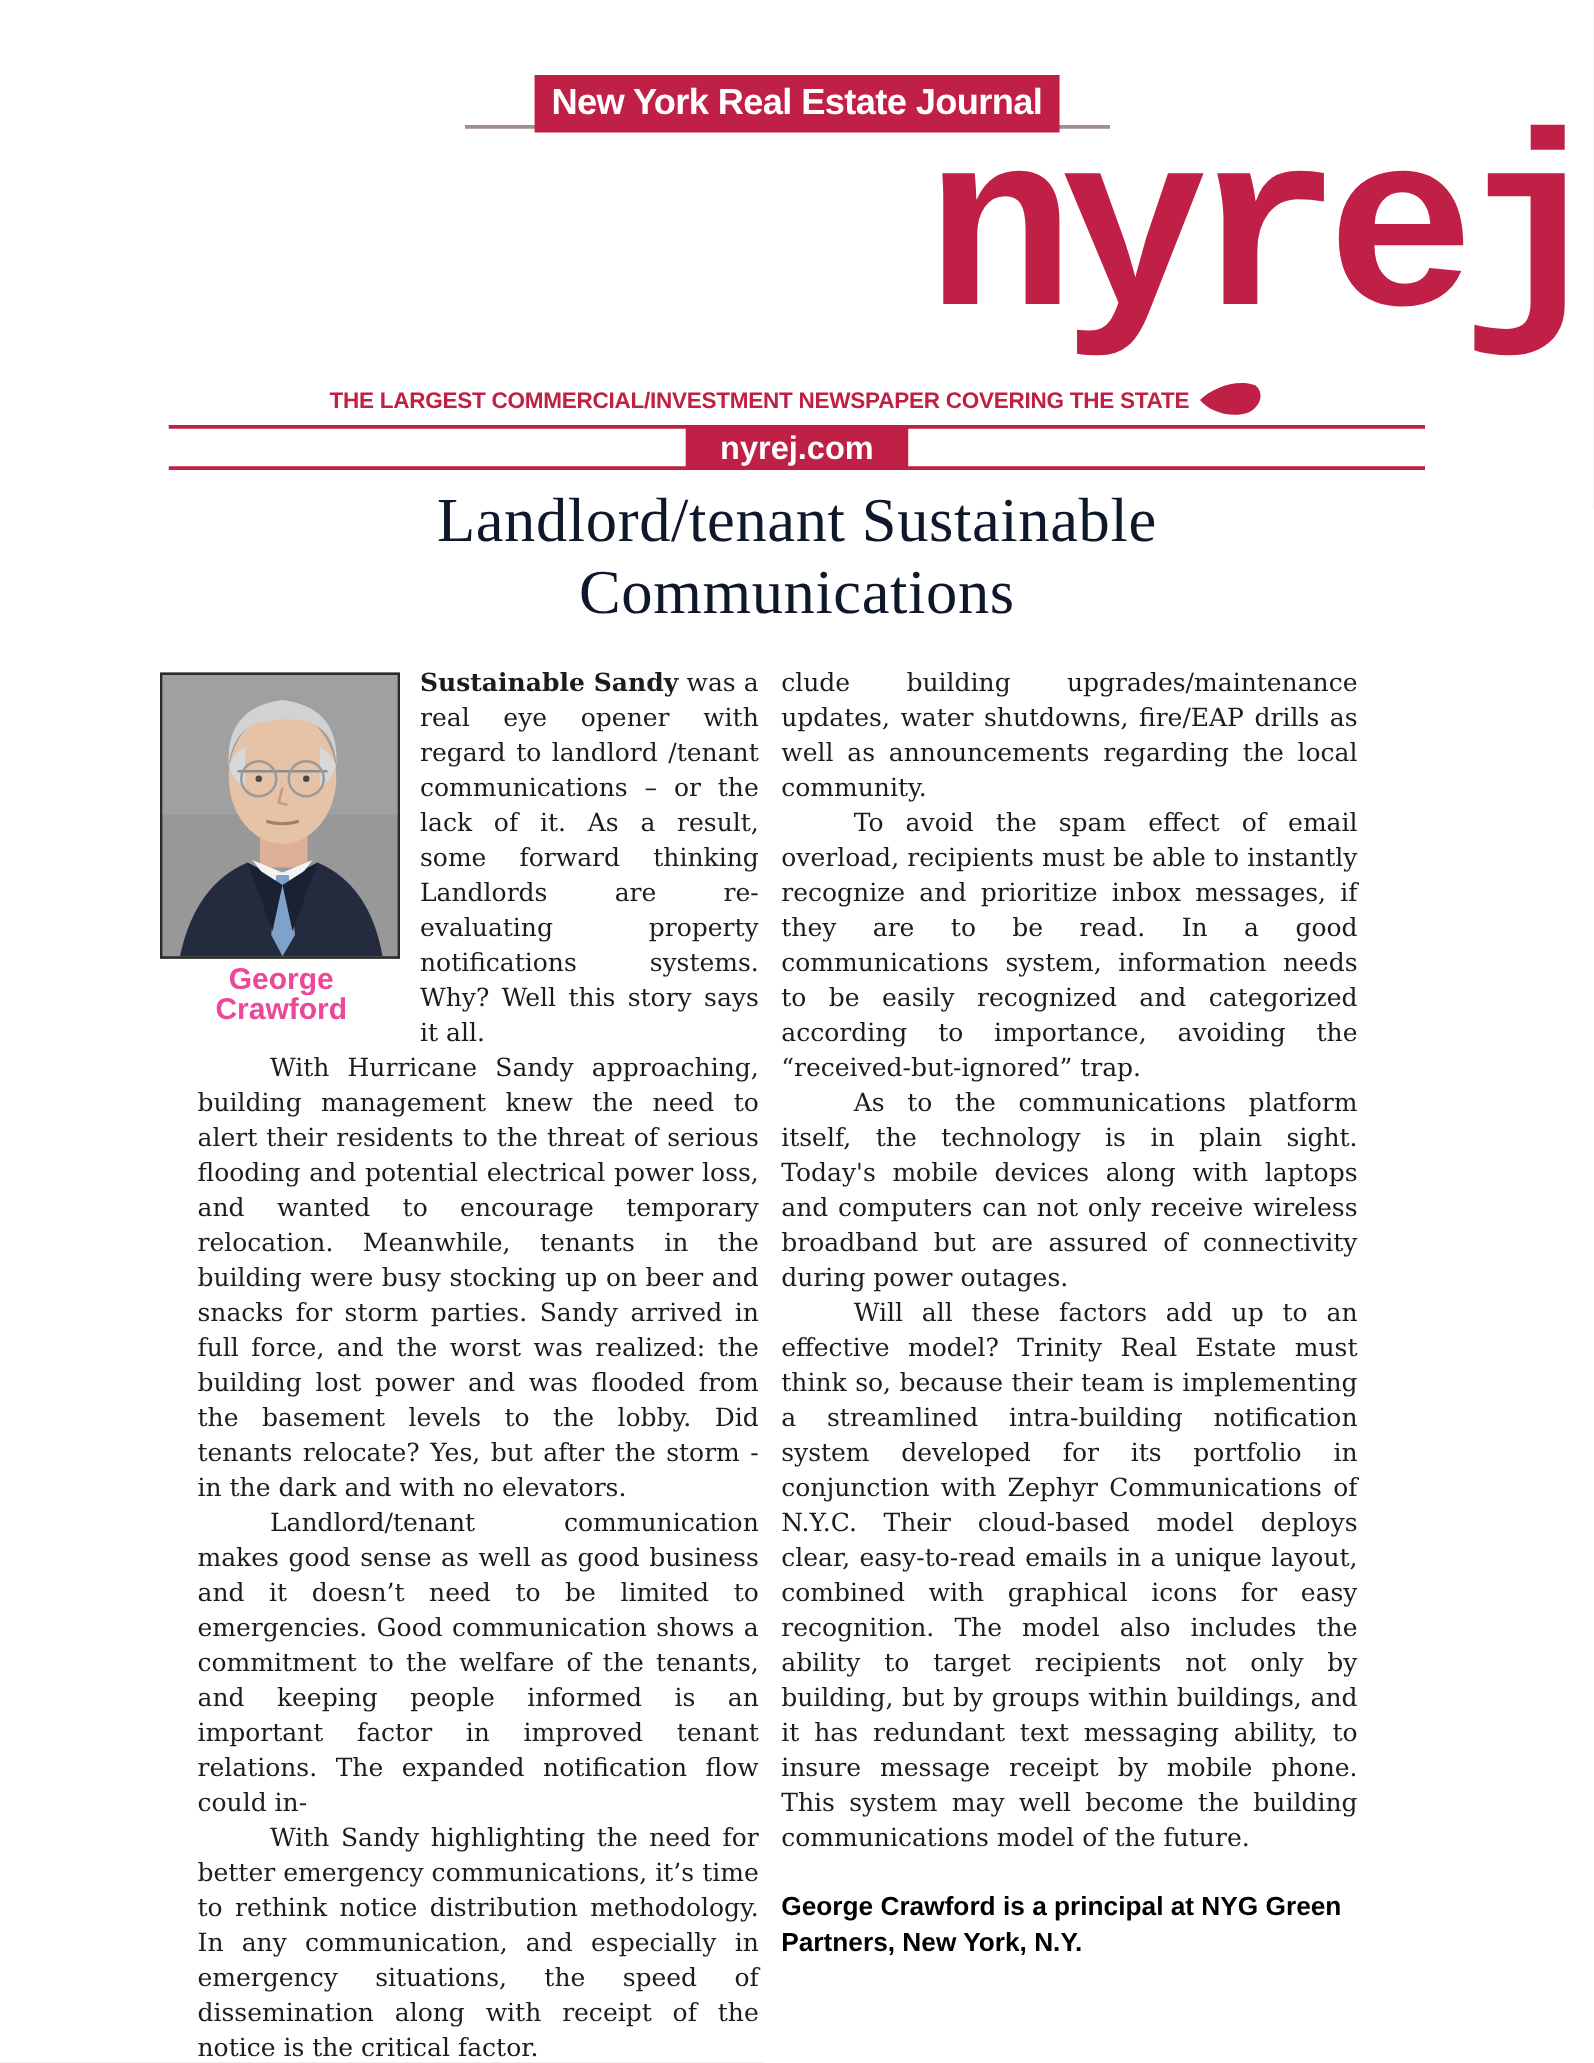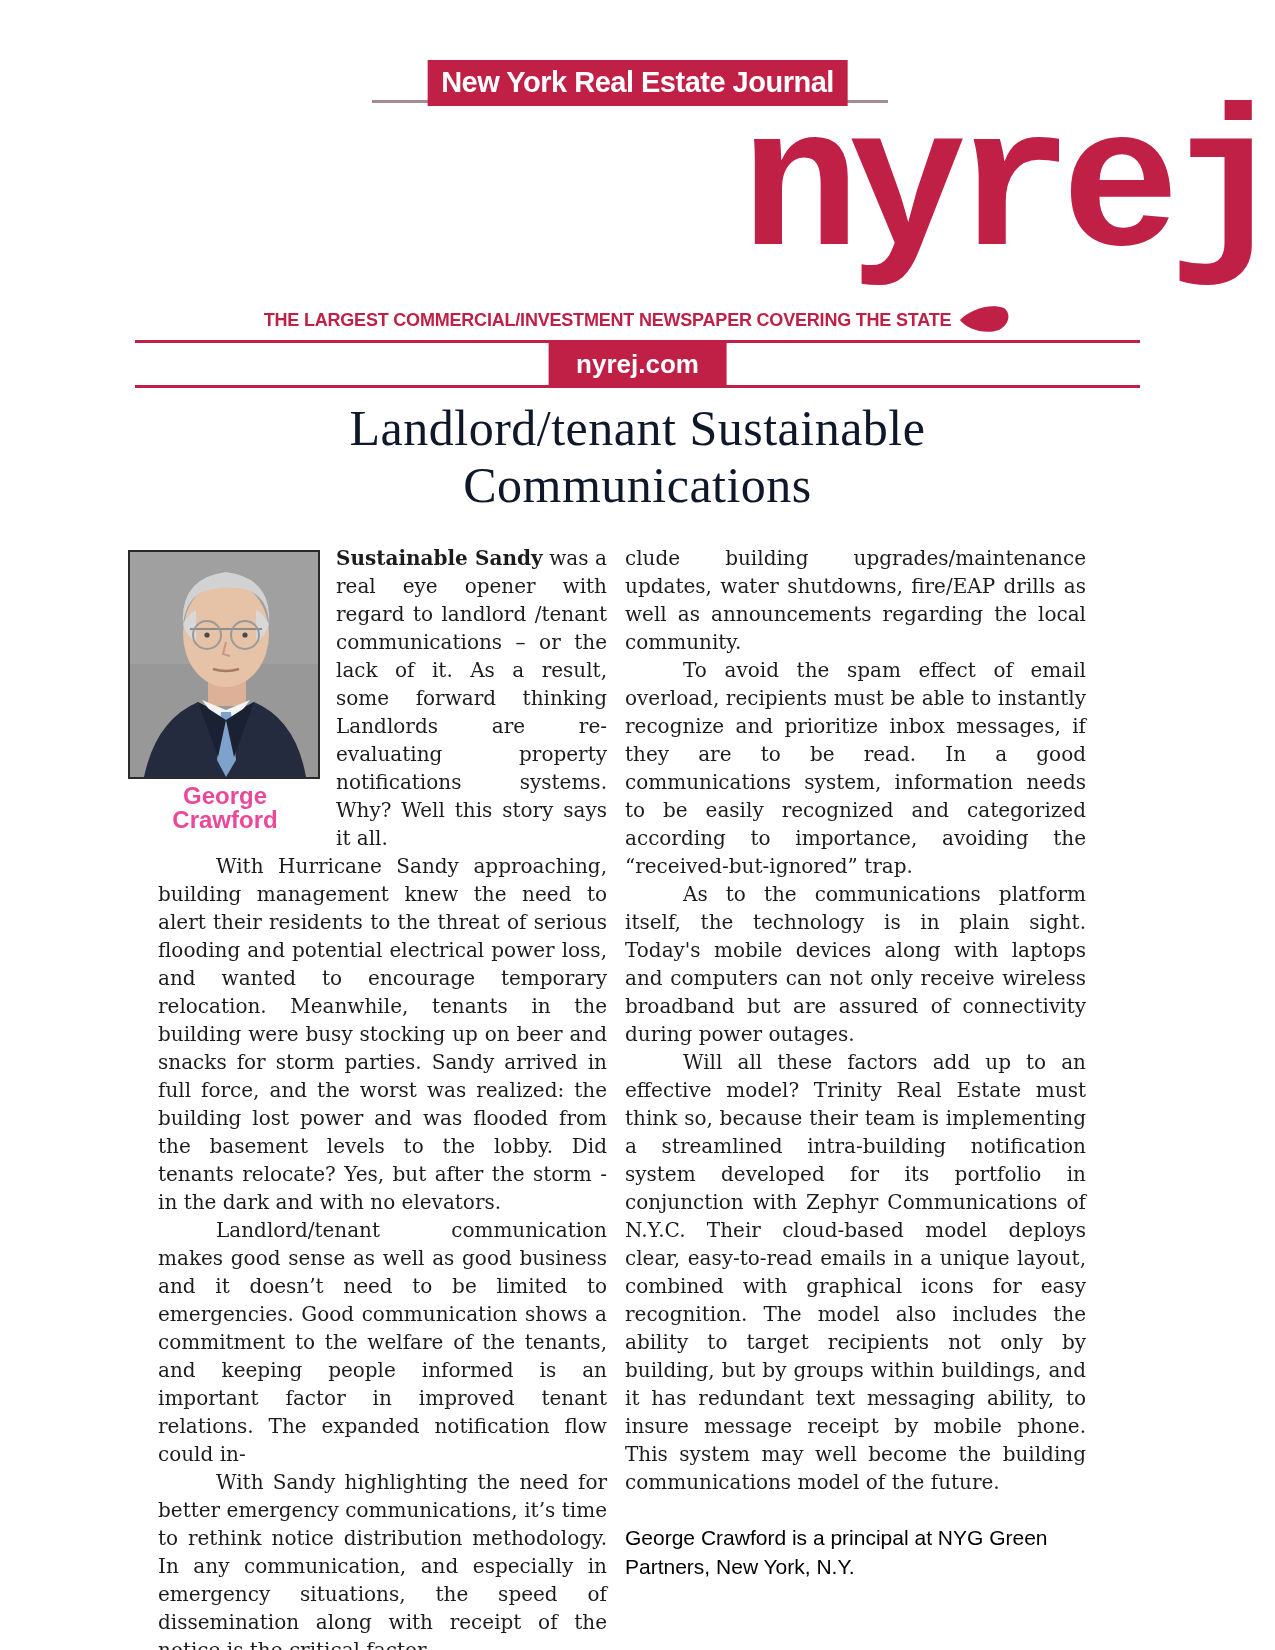--- a/index.html
+++ b/index.html
@@ -30,21 +30,21 @@
   .tagline-row{
     display:flex;justify-content:center;align-items:center;gap:8px;
     margin-top:14px;height:24px;
   }
   .tagline{
     color:#c02046;font-family:"Liberation Sans", sans-serif;font-weight:bold;
     font-size:18px;letter-spacing:-0.2px;white-space:nowrap;
   }
   .tagline-arrow{display:inline-block;}
   
-  .site-bar{position:relative;height:48px;margin:8px 135px 0;}
+  .site-bar{position:relative;height:36px;margin:8px 135px 0;}
   .site-bar .line-top{position:absolute;top:0;left:0;right:0;height:3px;background:#c02046;}
   .site-bar .line-bottom{position:absolute;bottom:0;left:0;right:0;height:3px;background:#c02046;}
   .site-box{
     position:absolute;left:50%;transform:translateX(-50%);top:0;bottom:0;
     background:#c02046;color:#ffffff;
     font-family:"Liberation Sans", sans-serif;font-weight:bold;font-size:26px;
     display:flex;align-items:center;padding:0 28px;
   }
   
   .headline{
@@ -60,21 +60,21 @@
   .para{margin:0;text-indent:58px;}
   .para.noindent{text-indent:0;}
   .photo-block{float:left;width:194px;margin:6px 14px 0 -30px;text-align:center;}
   .photo-frame{width:188px;height:225px;border:2px solid #2a2a2a;background:#979797;display:block;}
   .photo-caption{
     font-family:"Liberation Sans", sans-serif;font-weight:bold;
     font-size:24px;line-height:24px;margin-top:5px;color:#ec4899;text-indent:0;text-align:center;
   }
   .lead-bold{font-weight:bold;}
   .author-note{
-    font-family:"Liberation Sans", sans-serif;font-weight:normal;
+    font-family:"Liberation Sans", sans-serif;font-weight:bold;
     font-size:21px;line-height:29px;margin-top:27px;color:#000;
     white-space:pre-line;text-align:left;
   }
 </style>
 </head>
 <body>
 
 <div class="page">
 
   <div class="masthead-wrap">

